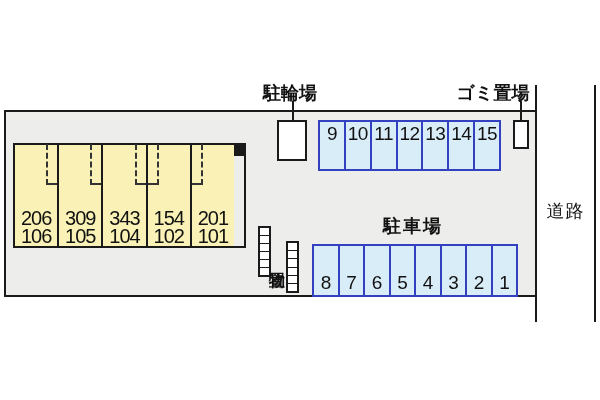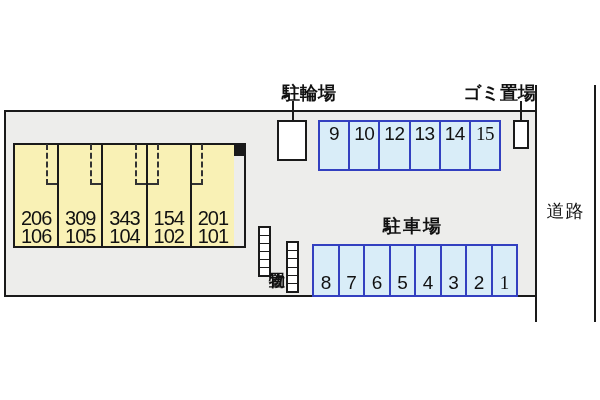--- a/index.html
+++ b/index.html
@@ -19,21 +19,21 @@
   
   .road-line{position:absolute;top:85px;width:2px;height:237px;background:var(--line);}
   .road-line.left{left:535px;}
   .road-line.right{left:594px;}
   .road-label{position:absolute;left:536px;top:199px;width:59px;text-align:center;
     font-size:18px;font-weight:normal;letter-spacing:1px;}
   
   .site{position:absolute;left:4px;top:110px;width:533px;height:187px;
     background:var(--site-bg);border:2px solid var(--line);}
   
-  .callout{position:absolute;top:81px;font-size:18px;font-weight:bold;text-align:right;white-space:nowrap;}
+  .callout{position:absolute;top:81px;font-size:18px;font-weight:bold;text-align:center;white-space:nowrap;}
   .callout.bike{left:244px;width:92px;}
   .callout.garbage{left:450px;width:86px;}
   .pointer{position:absolute;width:2px;background:var(--line);}
   .pointer.bike{left:292px;top:101px;height:41px;}
   .pointer.garbage{left:520px;top:101px;height:32px;}
   .small-box{position:absolute;background:#fff;border:2px solid var(--line);}
   .bike-box{left:277px;top:120px;width:30px;height:41px;}
   .garbage-box{left:513px;top:120px;width:16px;height:29px;}
   
   .building{position:absolute;left:13px;top:143px;width:233px;height:105px;
@@ -49,21 +49,21 @@
   .porch-row{height:11px;display:flex;border-top:2px solid var(--line);}
   .porch-cell{flex:1;background:#fff;border-right:2px solid var(--line);}
   .porch-cell:last-child{border-right:none;}
   
   .prow{position:absolute;display:flex;background:var(--parking-fill);
     border:2px solid var(--parking-border);}
   .prow.top{left:318px;top:120px;width:183px;height:51px;}
   .prow.bottom{left:312px;top:244px;width:206px;height:53px;}
   .pcell{flex:1;border-right:2px solid var(--parking-border);display:flex;
     justify-content:center;font-size:19px;letter-spacing:-0.5px;}
-  .pcell:last-child{border-right:none;font-family:Liberation Serif, serif;}
+  .pcell:last-child{border-right:none;}
   .prow.top .pcell{align-items:flex-start;padding-top:1px;}
   .prow.bottom .pcell{align-items:flex-end;padding-bottom:1px;}
   .parking-label{position:absolute;left:353px;top:214px;width:120px;text-align:center;
     font-size:18px;font-weight:bold;letter-spacing:2px;}
   
   .storage-col{position:absolute;width:13px;border:2px solid var(--line);background:#fff;
     display:flex;flex-direction:column;}
   .storage-col.colL{left:258px;top:226px;height:51px;}
   .storage-col.colR{left:286px;top:241px;height:52px;}
   .storage-cell{flex:1;border-bottom:1px solid var(--line);background:#fff;}
@@ -135,20 +135,21 @@
       <div class="porch-cell"></div>
       <div class="porch-cell"></div>
       <div class="porch-cell"></div>
       <div class="porch-cell"></div>
     </div>
   </div>
 
   <div class="prow top">
     <div class="pcell">9</div>
     <div class="pcell">10</div>
+    <div class="pcell">11</div>
     <div class="pcell">12</div>
     <div class="pcell">13</div>
     <div class="pcell">14</div>
     <div class="pcell">15</div>
   </div>
 
   <div class="parking-label">駐車場</div>
 
   <div class="prow bottom">
     <div class="pcell">8</div>

